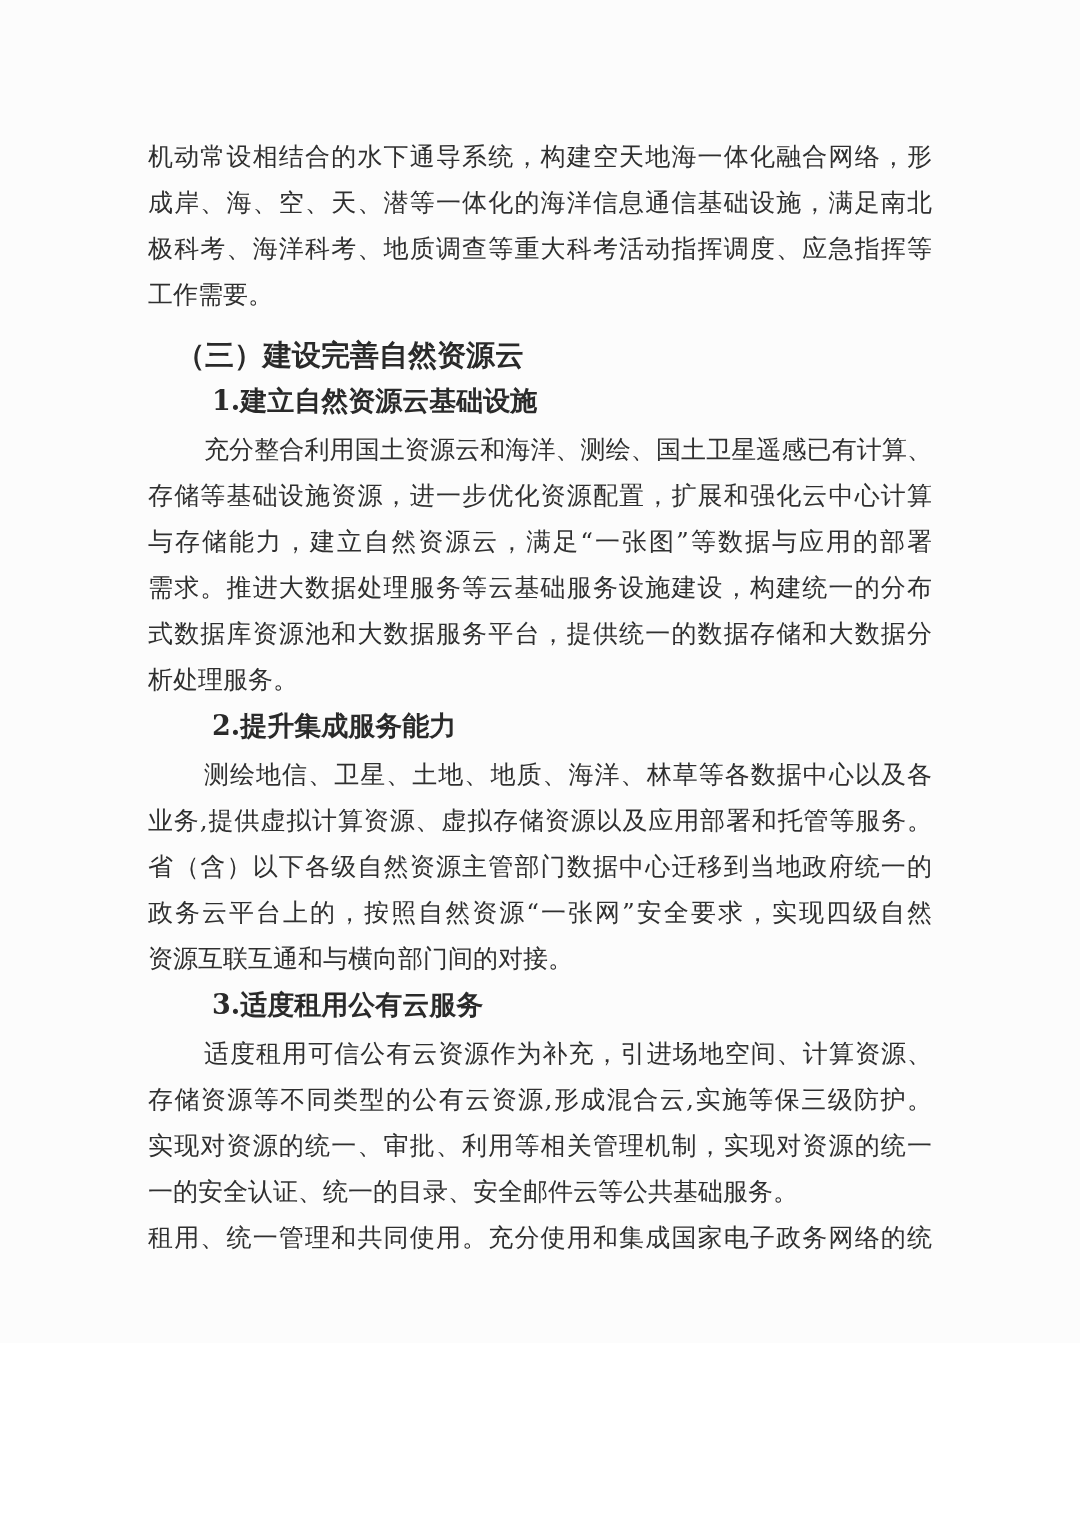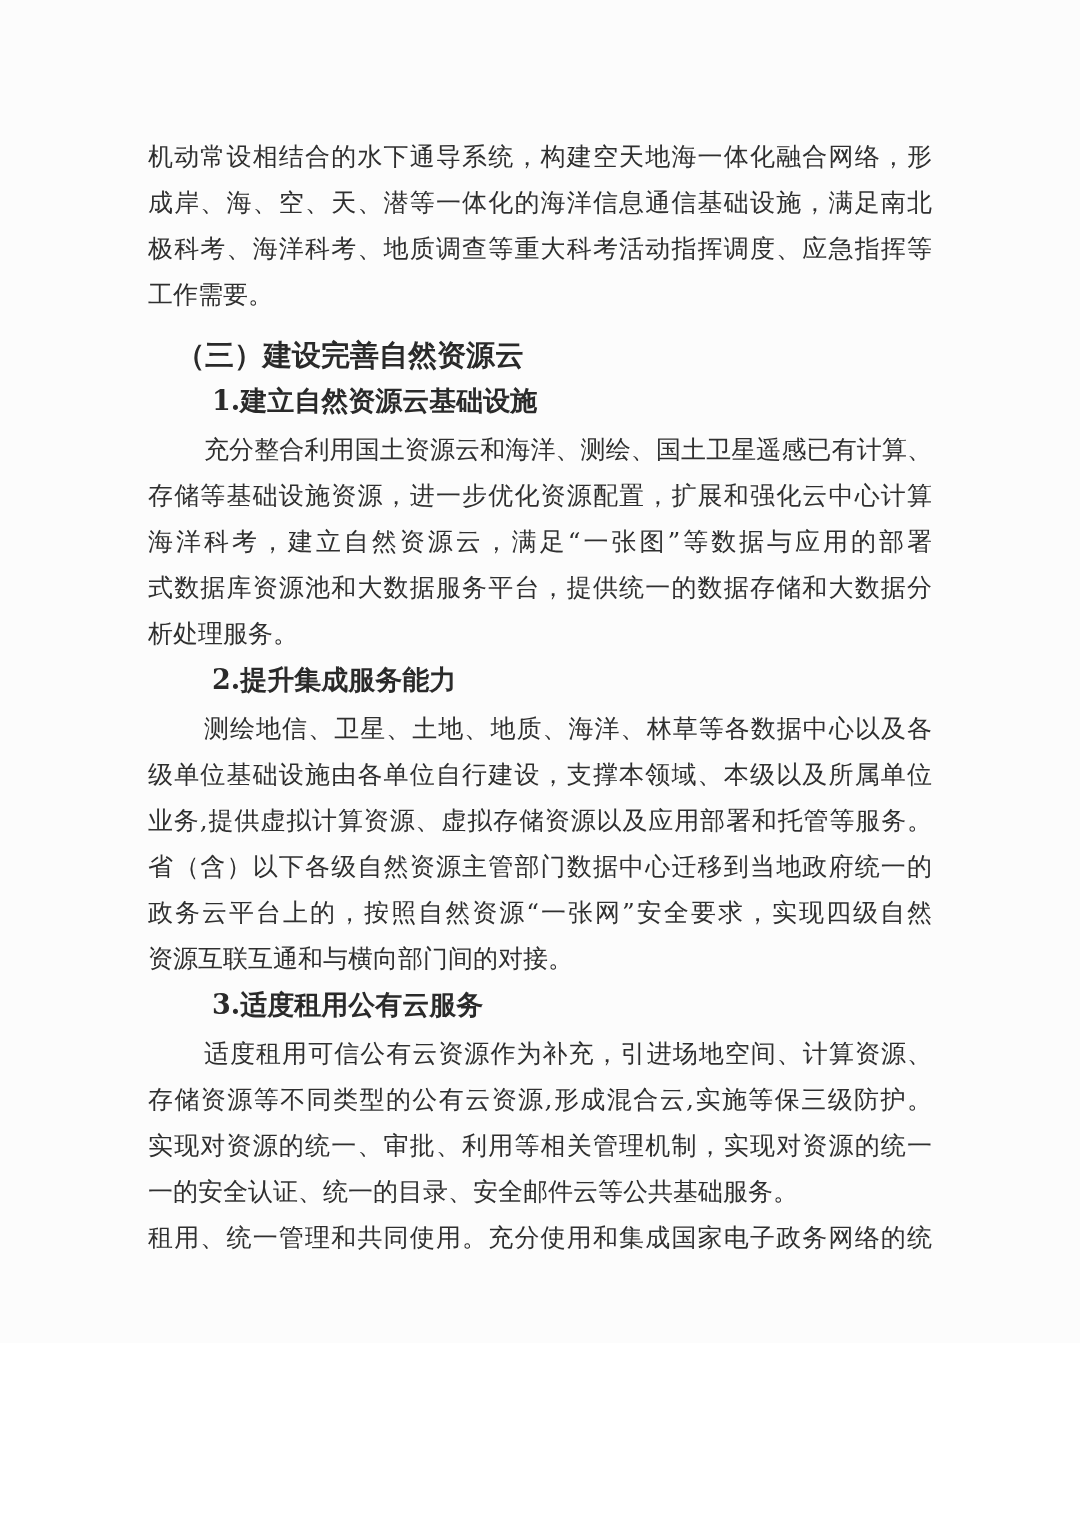--- a/index.html
+++ b/index.html
@@ -85,29 +85,29 @@
       <div class="line">极科考、海洋科考、地质调查等重大科考活动指挥调度、应急指挥等</div>
       <div class="line end">工作需要。</div>
     </div>
 
     <div class="section-heading">（三）建设完善自然资源云</div>
 
     <div class="sub-heading">1.建立自然资源云基础设施</div>
     <div class="para">
       <div class="line indent">充分整合利用国土资源云和海洋、测绘、国土卫星遥感已有计算、</div>
       <div class="line">存储等基础设施资源，进一步优化资源配置，扩展和强化云中心计算</div>
-      <div class="line">海洋科考，建立自然资源云，满足“一张图”等数据与应用的部署</div>
+      <div class="line">与存储能力，建立自然资源云，满足“一张图”等数据与应用的部署</div>
+      <div class="line">需求。推进大数据处理服务等云基础服务设施建设，构建统一的分布</div>
       <div class="line">式数据库资源池和大数据服务平台，提供统一的数据存储和大数据分</div>
       <div class="line end">析处理服务。</div>
     </div>
 
     <div class="sub-heading">2.提升集成服务能力</div>
     <div class="para">
       <div class="line indent">测绘地信、卫星、土地、地质、海洋、林草等各数据中心以及各</div>
-      <div class="line">级单位基础设施由各单位自行建设，支撑本领域、本级以及所属单位</div>
       <div class="line">业务,提供虚拟计算资源、虚拟存储资源以及应用部署和托管等服务。</div>
       <div class="line">省（含）以下各级自然资源主管部门数据中心迁移到当地政府统一的</div>
       <div class="line">政务云平台上的，按照自然资源“一张网”安全要求，实现四级自然</div>
       <div class="line end">资源互联互通和与横向部门间的对接。</div>
     </div>
 
     <div class="sub-heading">3.适度租用公有云服务</div>
     <div class="para">
       <div class="line indent">适度租用可信公有云资源作为补充，引进场地空间、计算资源、</div>
       <div class="line">存储资源等不同类型的公有云资源,形成混合云,实施等保三级防护。</div>

